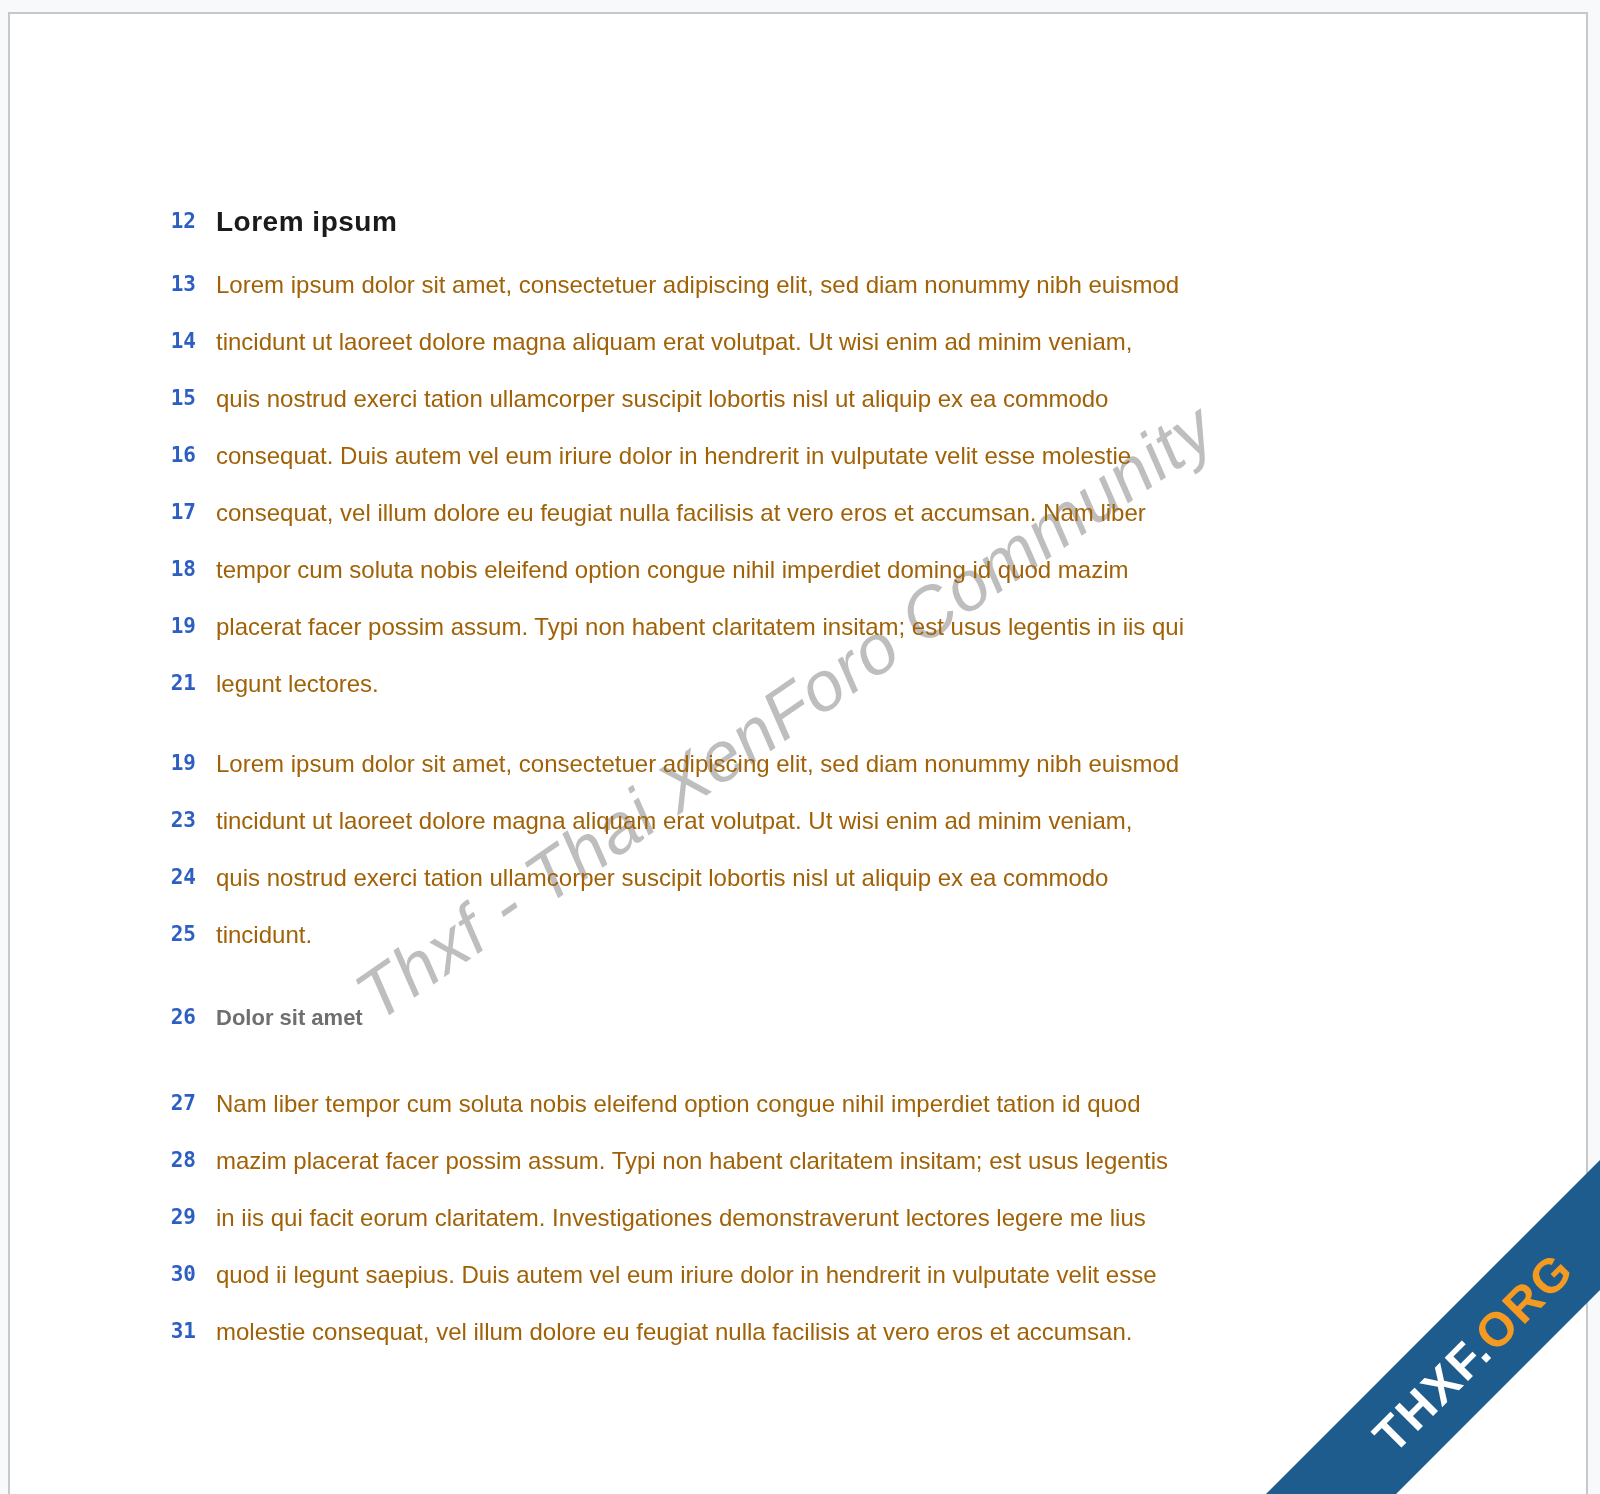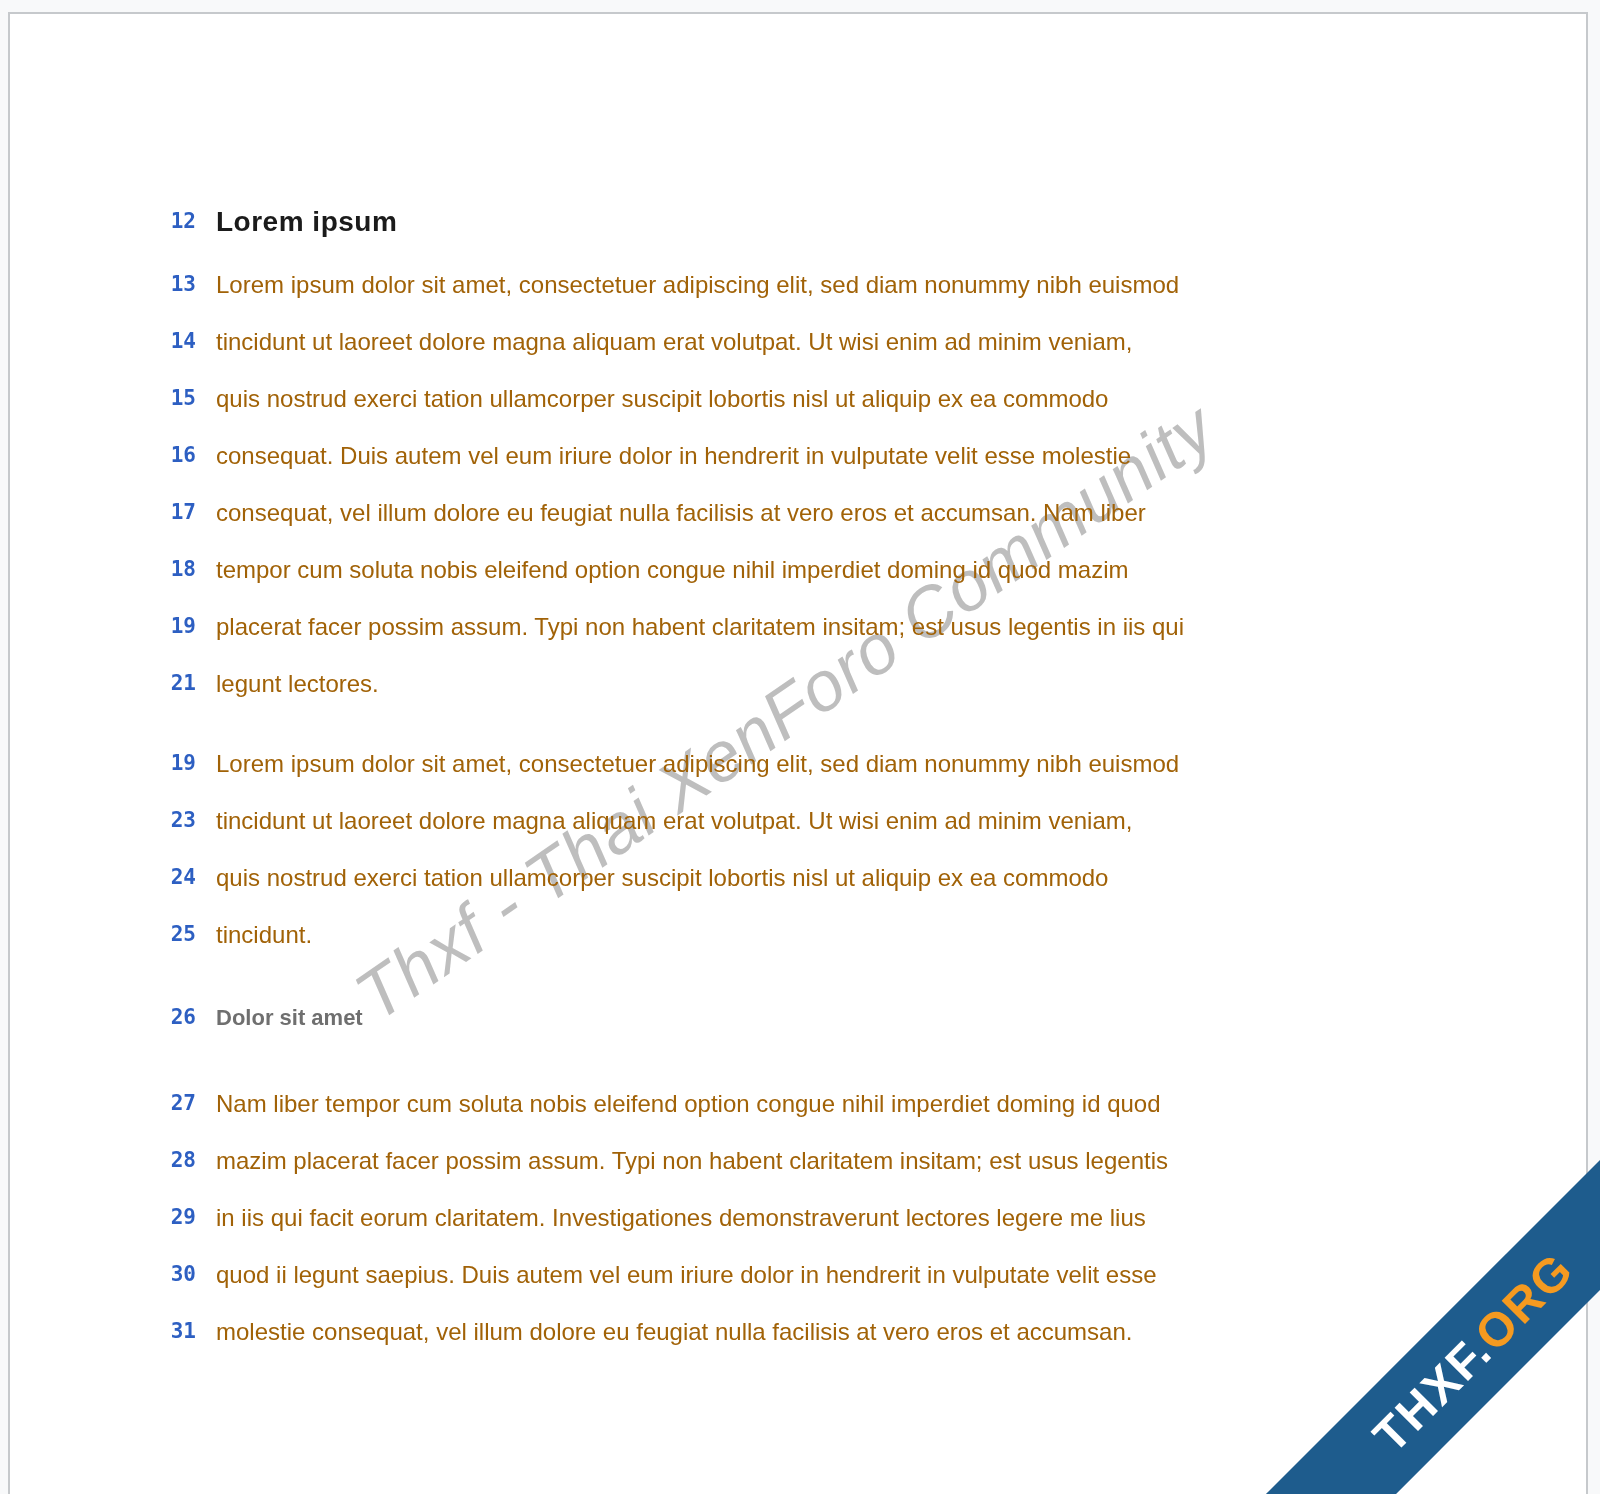--- a/index.html
+++ b/index.html
@@ -167,21 +167,21 @@
     </div>
     <div class="block heading2">
       <div class="line-row">
         <span class="line-no">26</span>
         <span class="line-text">Dolor sit amet</span>
       </div>
     </div>
     <div class="block paragraph">
       <div class="line-row">
         <span class="line-no">27</span>
-        <span class="line-text">Nam liber tempor cum soluta nobis eleifend option congue nihil imperdiet doming id quod</span>
+        <span class="line-text">Nam liber tempor cum soluta nobis eleifend option congue nihil imperdiet tation id quod</span>
       </div>
       <div class="line-row">
         <span class="line-no">28</span>
         <span class="line-text">mazim placerat facer possim assum. Typi non habent claritatem insitam; est usus legentis</span>
       </div>
       <div class="line-row">
         <span class="line-no">29</span>
         <span class="line-text">in iis qui facit eorum claritatem. Investigationes demonstraverunt lectores legere me lius</span>
       </div>
       <div class="line-row">

